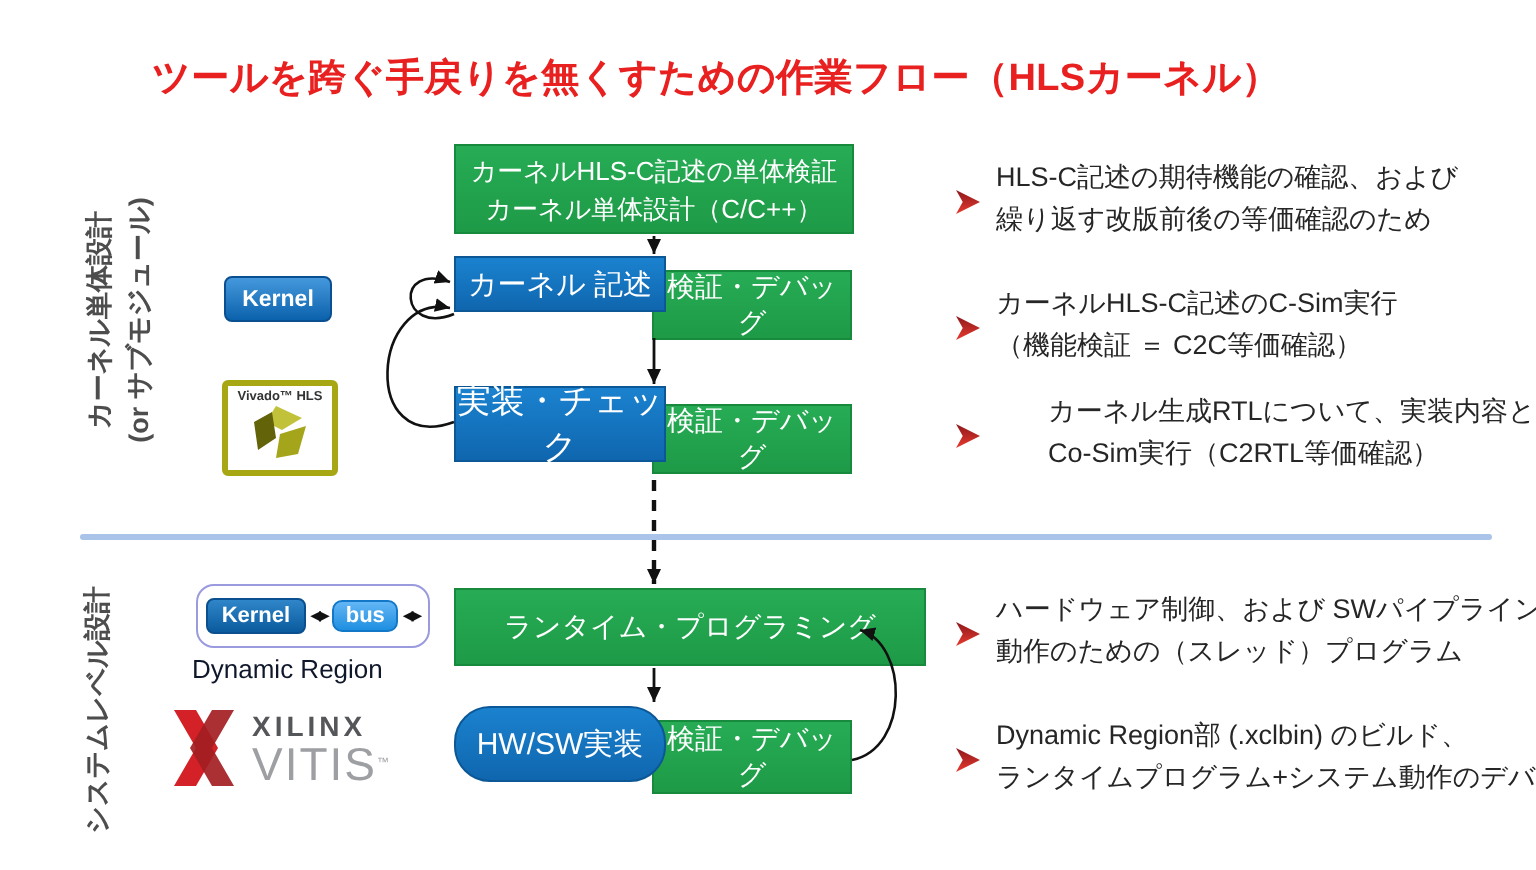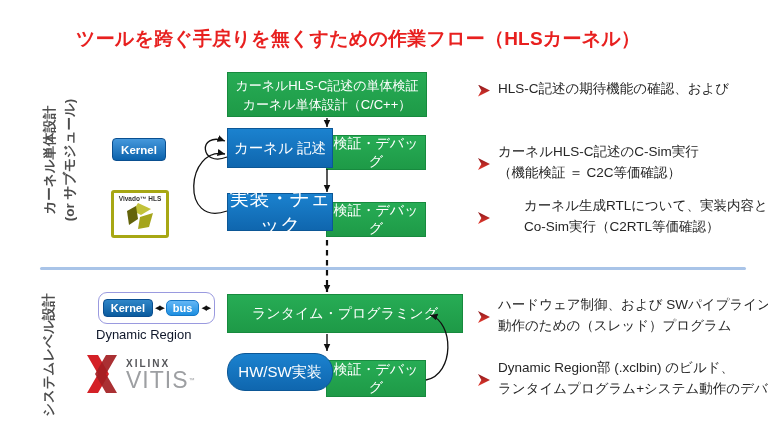--- a/index.html
+++ b/index.html
@@ -13,23 +13,23 @@
   
   .vlabel{position:absolute;transform:rotate(-90deg);text-align:center;font-weight:bold;color:#4D4D4D;}
   #vlabel-upper{left:-34px;top:139px;width:190px;height:42px;font-size:13.5px;line-height:20px;}
   #vlabel-lower{left:-26px;top:345px;width:150px;height:20px;font-size:13.5px;line-height:20px;}
   
   .gbox,.bbox{position:absolute;display:flex;align-items:center;justify-content:center;
     color:#fff;text-align:center;box-sizing:border-box;}
   .gbox{background:linear-gradient(180deg,#27AC55,#1E9A47);border:1px solid #178A3E;z-index:1;}
   .bbox{background:linear-gradient(180deg,#1B82CF,#0F66AE);border:1px solid #0C5796;z-index:2;}
   #box-prep{left:227px;top:72px;width:200px;height:45px;flex-direction:column;font-size:13px;line-height:19px;}
-  #box-kernel-desc{left:227px;top:128px;width:106px;height:40px;font-size:14.5px;}
+  #box-kernel-desc{left:227px;top:128px;width:106px;height:28px;font-size:14.5px;}
   #box-vd1{left:326px;top:135px;width:100px;height:35px;font-size:14px;}
-  #box-impl-check{left:227px;top:193px;width:106px;height:38px;font-size:20px;}
+  #box-impl-check{left:227px;top:193px;width:106px;height:38px;font-size:17px;}
   #box-vd2{left:326px;top:202px;width:100px;height:35px;font-size:14px;}
   #box-runtime{left:227px;top:294px;width:236px;height:39px;font-size:14px;}
   #box-hwsw{left:227px;top:353px;width:106px;height:38px;font-size:15px;border-radius:18px;}
   #box-vd3{left:326px;top:360px;width:100px;height:37px;font-size:14px;}
   
   #divider{left:40px;top:267px;width:706px;height:3px;background:#A9C4E8;border-radius:2px;}
   
   #arrows{position:absolute;left:0;top:0;z-index:3;pointer-events:none;}
   
   .badge{display:flex;align-items:center;justify-content:center;color:#fff;font-weight:bold;}
@@ -43,21 +43,21 @@
   #dyn-region{left:98px;top:292px;width:117px;height:32px;border:1.5px solid #9A9ADF;border-radius:9px;
     background:#fff;box-sizing:border-box;display:flex;align-items:center;justify-content:center;gap:2px;}
   #dyn-kernel{padding:2px 7px;border-radius:4px;font-size:11px;
     background:linear-gradient(180deg,#2F86C8,#0A5B9E);border:1px solid #0A4F90;}
   #dyn-bus{padding:1px 6px;border-radius:5px;font-size:11px;
     background:linear-gradient(180deg,#63B6F5,#1E8FE0);border:1px solid #1478C8;}
   .dbl-arrow{font-size:7px;letter-spacing:-1px;color:#111;}
   #dyn-label{left:96px;top:327px;font-size:13px;font-weight:normal;color:#0f172a;white-space:nowrap;}
   
   #vitis-logo{left:84px;top:354px;display:flex;align-items:center;gap:6px;}
-  #vitis-text .company{font-size:10px;font-weight:bold;color:#55565A;letter-spacing:2px;}
+  #vitis-text .company{font-size:14px;font-weight:bold;color:#55565A;letter-spacing:2px;}
   #vitis-text .product{font-size:23px;color:#9D9FA2;letter-spacing:1px;line-height:22px;}
   #vitis-text .tm{font-size:6px;color:#9D9FA2;vertical-align:bottom;}
   
   .bullet{position:absolute;left:478px;display:flex;gap:8px;align-items:center;}
   .b-arrow{width:12px;height:12px;margin-top:4px;flex:0 0 auto;
     background:linear-gradient(180deg,#8C181C,#E73A2E);
     clip-path:polygon(0 0,100% 50%,0 100%,28% 50%);}
   .b-text{font-size:13.5px;line-height:21px;color:#262626;white-space:nowrap;}
   .b-text span{display:block;}
   #bullet-1{top:78px;} #bullet-2{top:141px;} #bullet-3{top:195px;gap:34px;}
@@ -132,20 +132,21 @@
     <div id="vitis-text">
       <div class="company">XILINX</div>
       <div class="product"><span>VITIS</span><span class="tm">™</span></div>
     </div>
   </div>
 
   <div class="bullet" id="bullet-1">
     <span class="b-arrow"></span>
     <div class="b-text">
       <span>HLS-C記述の期待機能の確認、および</span>
+      <span>繰り返す改版前後の等価確認のため</span>
     </div>
   </div>
   <div class="bullet" id="bullet-2">
     <span class="b-arrow"></span>
     <div class="b-text">
       <span>カーネルHLS-C記述のC-Sim実行</span>
       <span>（機能検証 ＝ C2C等価確認）</span>
     </div>
   </div>
   <div class="bullet" id="bullet-3">

